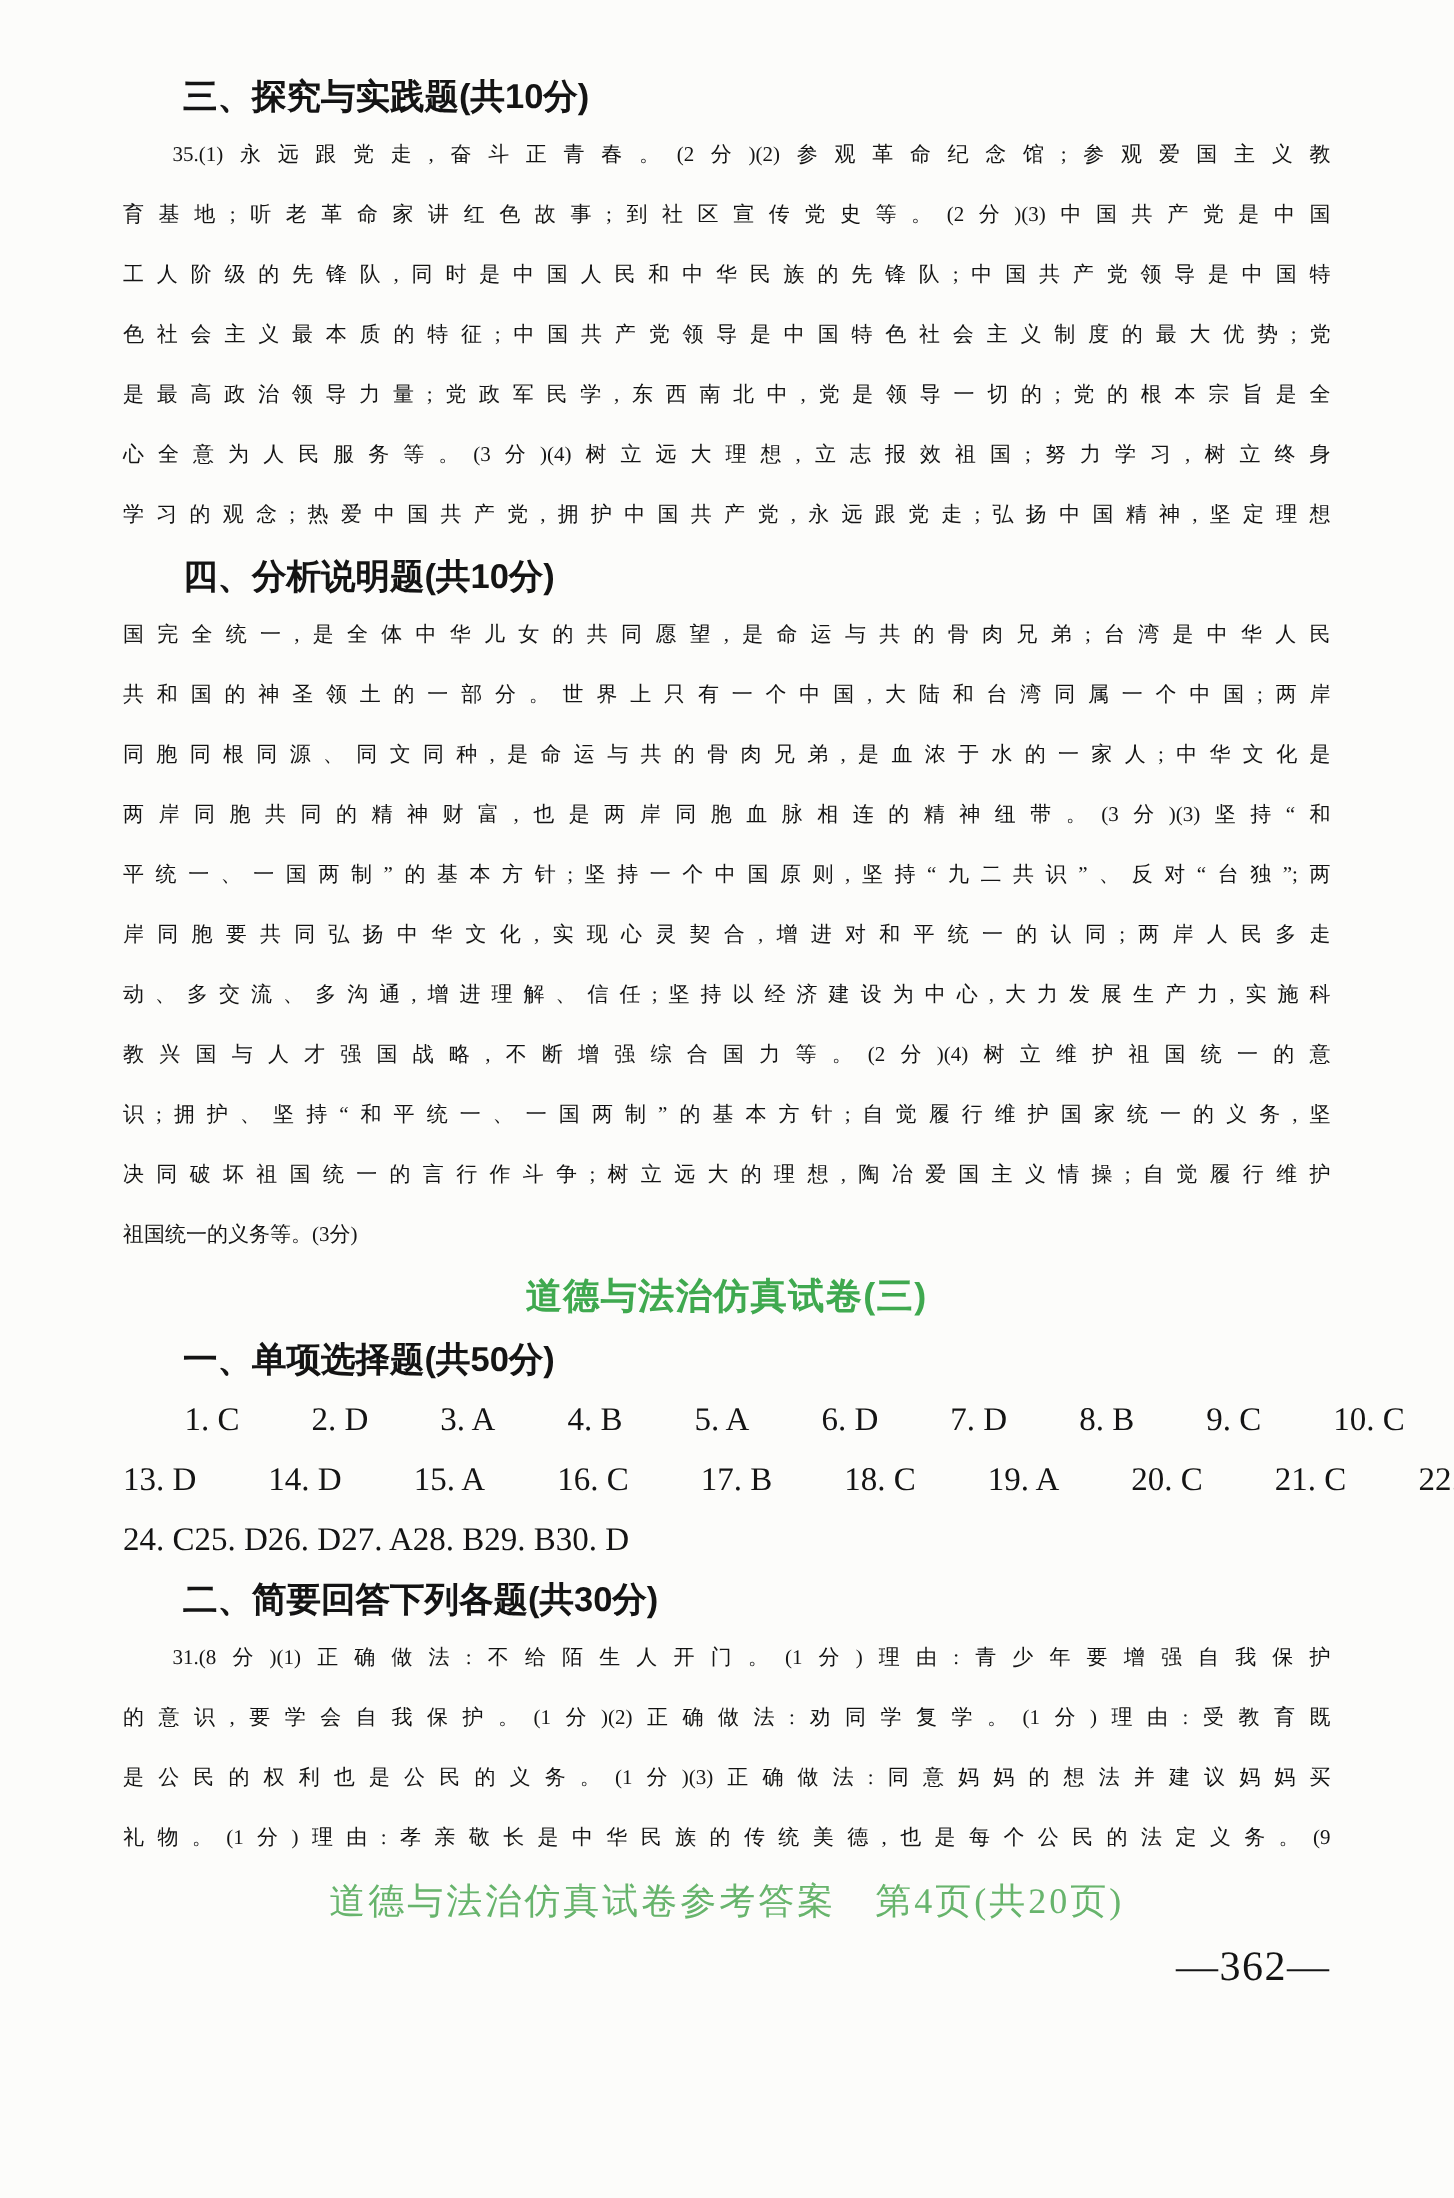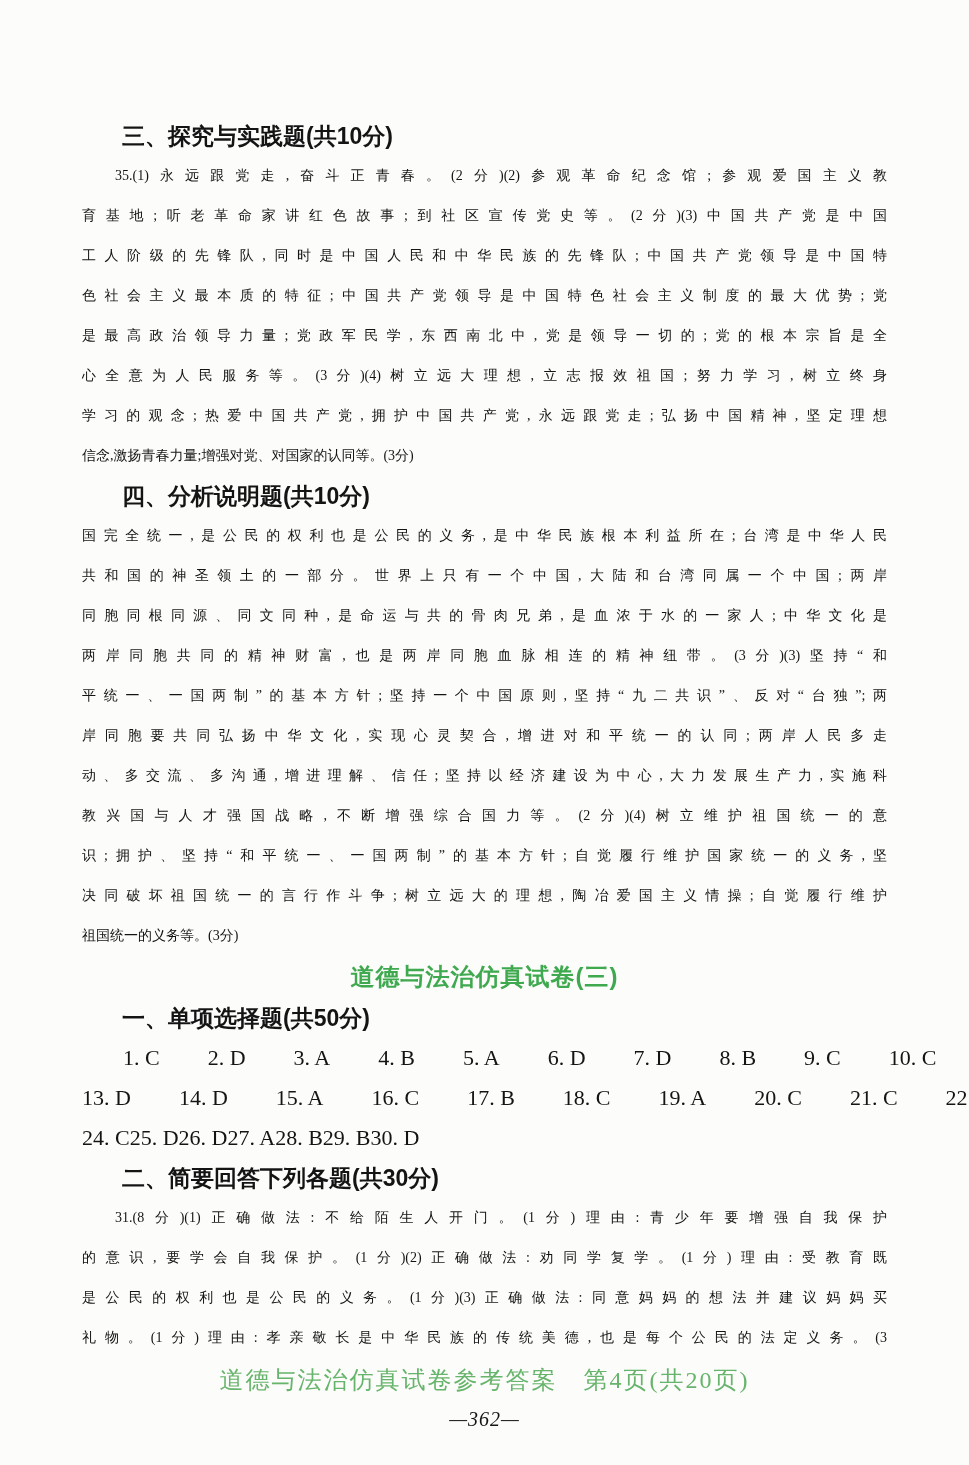--- a/index.html
+++ b/index.html
@@ -11,21 +11,21 @@
   *{margin:0;padding:0;box-sizing:border-box;}
   html,body{background:var(--bg);}
   body{
     width:969px;height:1465px;
     font-family:"Liberation Serif","DejaVu Serif",serif;
     color:var(--text);
     overflow:hidden;
   }
   .page{
     width:969px;height:1095px;
-    padding:116px 82px 0 82px;
+    padding:44px 82px 0 82px;
     background:var(--bg);
   }
   .content{width:805px;}
   .heading{
     font-family:"Liberation Sans","DejaVu Sans",sans-serif;
     font-weight:700;
     font-size:23px;
     line-height:40px;
     height:40px;
     padding-left:40px;
@@ -70,45 +70,43 @@
     height:28px;
     line-height:28px;
     text-align:center;
     color:var(--green-footer);
     font-size:24px;
     letter-spacing:2px;
   }
   .footer-line .sep{display:inline-block;width:26px;}
   .page-number{
     margin-top:14px;
-    text-align:center;
-    font-size:20px;
+    text-align:right;
+    font-size:28px;
     letter-spacing:1px;
-    font-style:italic;
   }
 </style>
 </head>
 <body>
 
 <div class="page">
   <main class="content">
       <div class="heading">三、探究与实践题(共10分)</div>
       <div class="para">
         <div class="line first fill">35.(1)永远跟党走,奋斗正青春。(2分)(2)参观革命纪念馆;参观爱国主义教</div>
         <div class="line fill">育基地;听老革命家讲红色故事;到社区宣传党史等。(2分)(3)中国共产党是中国</div>
         <div class="line fill">工人阶级的先锋队,同时是中国人民和中华民族的先锋队;中国共产党领导是中国特</div>
         <div class="line fill">色社会主义最本质的特征;中国共产党领导是中国特色社会主义制度的最大优势;党</div>
         <div class="line fill">是最高政治领导力量;党政军民学,东西南北中,党是领导一切的;党的根本宗旨是全</div>
         <div class="line fill">心全意为人民服务等。(3分)(4)树立远大理想,立志报效祖国;努力学习,树立终身</div>
         <div class="line fill">学习的观念;热爱中国共产党,拥护中国共产党,永远跟党走;弘扬中国精神,坚定理想</div>
-        <div class="line">信念,激扬青春力量;增强对党、对国家的认同等。(3分)</div>
       </div>
       <div class="heading">四、分析说明题(共10分)</div>
       <div class="para">
-        <div class="line fill">国完全统一,是公民的权利也是公民的义务,是中华民族根本利益所在;台湾是中华人民</div>
+        <div class="line fill">国完全统一,是全体中华儿女的共同愿望,是命运与共的骨肉兄弟;台湾是中华人民</div>
         <div class="line fill">共和国的神圣领土的一部分。世界上只有一个中国,大陆和台湾同属一个中国;两岸</div>
         <div class="line fill">同胞同根同源、同文同种,是命运与共的骨肉兄弟,是血浓于水的一家人;中华文化是</div>
         <div class="line fill">两岸同胞共同的精神财富,也是两岸同胞血脉相连的精神纽带。(3分)(3)坚持“和</div>
         <div class="line fill">平统一、一国两制”的基本方针;坚持一个中国原则,坚持“九二共识”、反对“台独”;两</div>
         <div class="line fill">岸同胞要共同弘扬中华文化,实现心灵契合,增进对和平统一的认同;两岸人民多走</div>
         <div class="line fill">动、多交流、多沟通,增进理解、信任;坚持以经济建设为中心,大力发展生产力,实施科</div>
         <div class="line fill">教兴国与人才强国战略,不断增强综合国力等。(2分)(4)树立维护祖国统一的意</div>
         <div class="line fill">识;拥护、坚持“和平统一、一国两制”的基本方针;自觉履行维护国家统一的义务,坚</div>
         <div class="line fill">决同破坏祖国统一的言行作斗争;树立远大的理想,陶冶爱国主义情操;自觉履行维护</div>
         <div class="line">祖国统一的义务等。(3分)</div>
@@ -149,19 +147,19 @@
         <span class="answer-item">27. A</span>
         <span class="answer-item">28. B</span>
         <span class="answer-item">29. B</span>
         <span class="answer-item">30. D</span>
       </div>
       <div class="heading">二、简要回答下列各题(共30分)</div>
       <div class="para">
         <div class="line first fill">31.(8分)(1)正确做法:不给陌生人开门。(1分)理由:青少年要增强自我保护</div>
         <div class="line fill">的意识,要学会自我保护。(1分)(2)正确做法:劝同学复学。(1分)理由:受教育既</div>
         <div class="line fill">是公民的权利也是公民的义务。(1分)(3)正确做法:同意妈妈的想法并建议妈妈买</div>
-        <div class="line fill">礼物。(1分)理由:孝亲敬长是中华民族的传统美德,也是每个公民的法定义务。(3</div>
+        <div class="line fill">礼物。(1分)理由:孝亲敬长是中华民族的传统美德,也是每个公民的法定义务。(9</div>
       </div>
     </main>
   <div class="footer-line"><span>道德与法治仿真试卷参考答案</span><span class="sep"></span><span>第4页(共20页)</span>
   </div>
   <div class="page-number">—362—</div>
 </div>
 
 </body></html>

